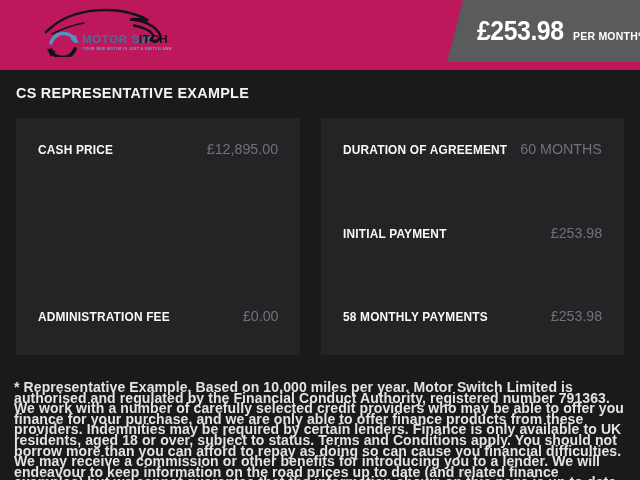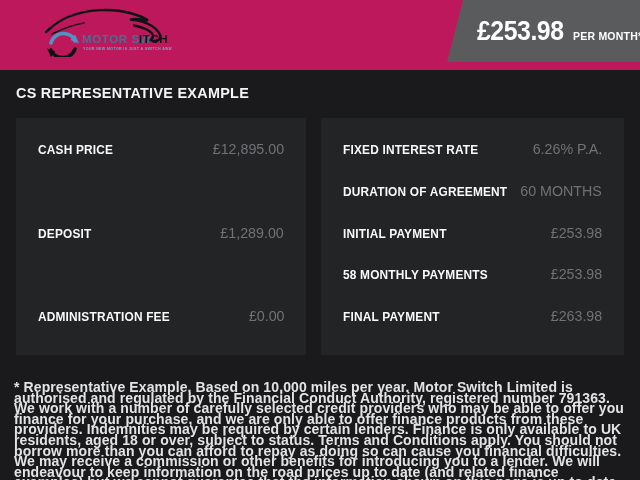--- a/index.html
+++ b/index.html
@@ -43,21 +43,21 @@
     position: absolute; left: 16px; top: 84px;
     color: #f4f4f5; font-size: 15px; font-weight: bold;
     letter-spacing: 0.3px;
     transform: scaleX(0.96); transform-origin: left center;
   }
 
   
   .panels {
     position: absolute; left: 16px; top: 118px;
     width: 608px; height: 237px;
-    display: flex; gap: 15px;
+    display: flex; gap: 21px;
   }
   .panel {
     background: #232426;
     flex: 1 1 0;
     padding: 22px 22px 18px 22px;
     display: flex; flex-direction: column; justify-content: space-between;
   }
   .finance-row {
     display: flex; align-items: baseline; justify-content: space-between;
     height: 30px;
@@ -117,49 +117,37 @@
   <div class="section-title">CS REPRESENTATIVE EXAMPLE</div>
 
   <div class="panels">
 
     <div class="panel">
       <div class="finance-row">
         <span class="finance-label">CASH PRICE</span>
         <span class="finance-value">£12,895.00</span>
       </div>
       <div class="finance-row">
-        <span class="finance-label">DEPOSIT</span>
-        <span class="finance-value">£1,289.00</span>
-      </div>
-      <div class="finance-row">
         <span class="finance-label">ADMINISTRATION FEE</span>
         <span class="finance-value">£0.00</span>
       </div>
     </div>
 
     <div class="panel">
-      <div class="finance-row">
-        <span class="finance-label">FIXED INTEREST RATE</span>
-        <span class="finance-value">6.26% P.A.</span>
-      </div>
       <div class="finance-row">
         <span class="finance-label">DURATION OF AGREEMENT</span>
         <span class="finance-value">60 MONTHS</span>
       </div>
       <div class="finance-row">
         <span class="finance-label">INITIAL PAYMENT</span>
         <span class="finance-value">£253.98</span>
       </div>
       <div class="finance-row">
         <span class="finance-label">58 MONTHLY PAYMENTS</span>
         <span class="finance-value">£253.98</span>
       </div>
-      <div class="finance-row">
-        <span class="finance-label">FINAL PAYMENT</span>
-        <span class="finance-value">£263.98</span>
-      </div>
     </div>
 
   </div>
 
   <div class="disclaimer">* Representative Example. Based on 10,000 miles per year. Motor Switch Limited  is authorised and regulated by the Financial Conduct Authority, registered number 791363. We work with a number of carefully selected credit providers who may be able to offer you finance for your purchase, and we are only able to offer finance products from these providers. Indemnities may be required by certain lenders. Finance is only available to UK residents, aged 18 or over, subject to status. Terms and Conditions apply. You should not borrow more than you can afford to repay as doing so can cause you financial difficulties. We may receive a commission or other benefits for introducing you to a lender. We will endeavour to keep information on the road prices up to date (and related finance examples) but we cannot guarantee that the information shown on this page is up to date at all times. The quotes provided on this page are only for illustrative purposes only and a full finance application will have to be made to determine the exact details (all applications are subject to an underwriting decision and are subject to status). Motor Switch Limited  acts as a credit broker and not a lender. Address: 65 Miry Lane, Wigan, WN34BT</div>
 
 </div>
 
 </body></html>

